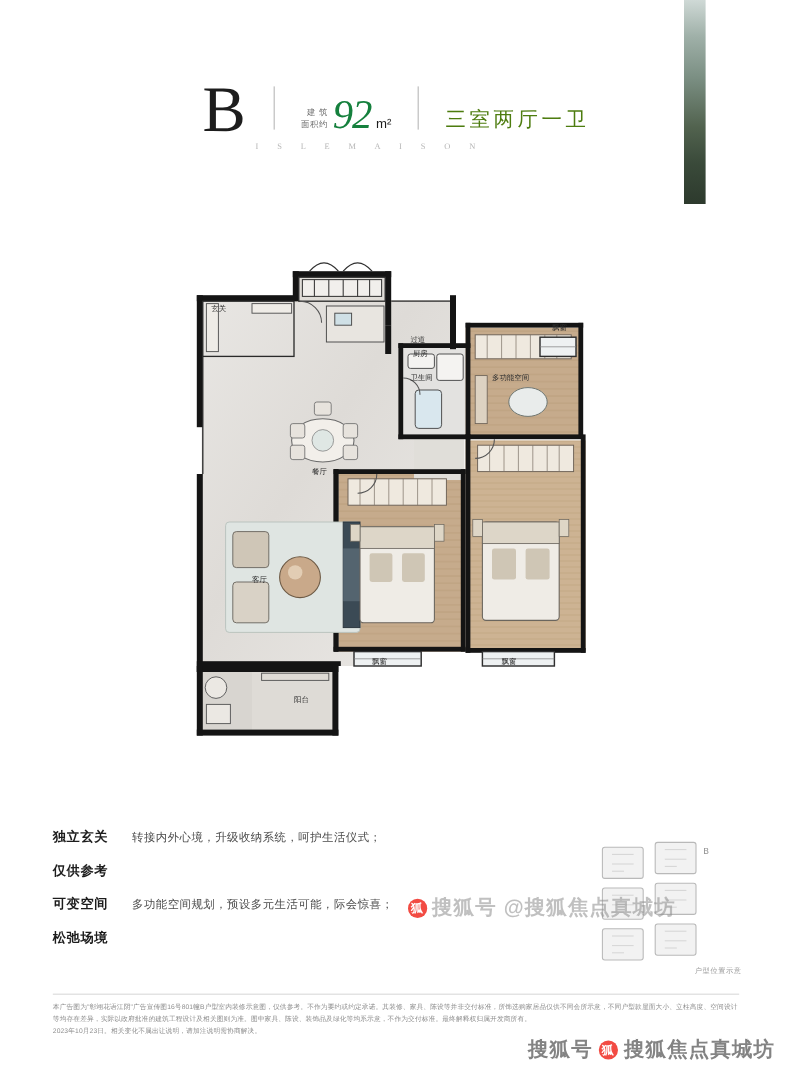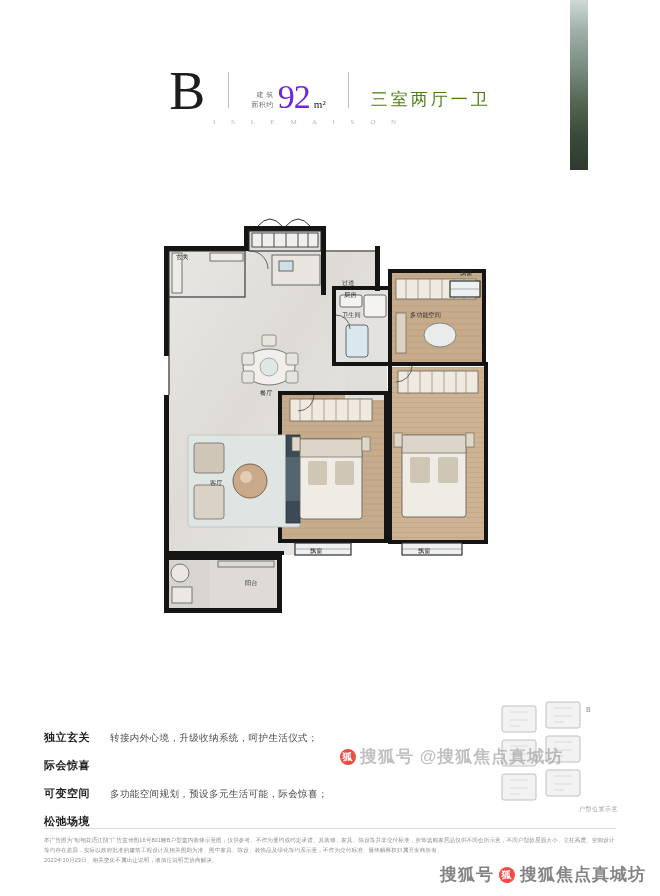--- a/index.html
+++ b/index.html
@@ -55,28 +55,28 @@
     line-height: 1.35;
     color: #6d6d6d;
     text-align: right;
     padding-bottom: 5px;
     letter-spacing: .5px;
   }
   .area-num {
     font-family: "Liberation Serif", serif;
     font-size: 34px;
     line-height: 1;
-    color: #6d28d9;
+    color: #15803d;
     letter-spacing: -1px;
+    font-style: italic;
   }
   .area-unit {
     font-size: 11px;
     color: #1d1d1d;
     padding-bottom: 4px;
-    font-family: Liberation Serif, serif;
   }
   .hdr-rooms {
     font-size: 17px;
     letter-spacing: 3px;
     color: #4d7c0f;
     padding-bottom: 3px;
   }
   .hdr-sub {
     position: absolute;
     left: 0; top: 118px;
@@ -103,21 +103,20 @@
     left: 150px; top: 195px;
     width: 390px; height: 425px;
   }
   .plan svg { display: block; }
 
   
   .features {
     position: absolute;
     left: 44px; top: 690px;
     width: 430px;
-    margin-top: 40px;
   }
   .feat-row {
     display: flex;
     align-items: baseline;
     margin-bottom: 13px;
   }
   .feat-title {
     font-size: 11px;
     font-weight: bold;
     color: #1d1d1d;
@@ -431,21 +430,21 @@
   </g>
 </svg>
 </div>
 
 <div class="features">
   <div class="feat-row">
     <div class="feat-title">独立玄关</div>
     <div class="feat-text">转接内外心境，升级收纳系统，呵护生活仪式；</div>
   </div>
   <div class="feat-row">
-    <div class="feat-title">际会惊喜</div>
+    <div class="feat-title">仅供参考</div>
   </div>
   <div class="feat-row">
     <div class="feat-title">可变空间</div>
     <div class="feat-text">多功能空间规划，预设多元生活可能，际会惊喜；</div>
   </div>
   <div class="feat-row">
     <div class="feat-title">松弛场境</div>
   </div>
 </div>
 

